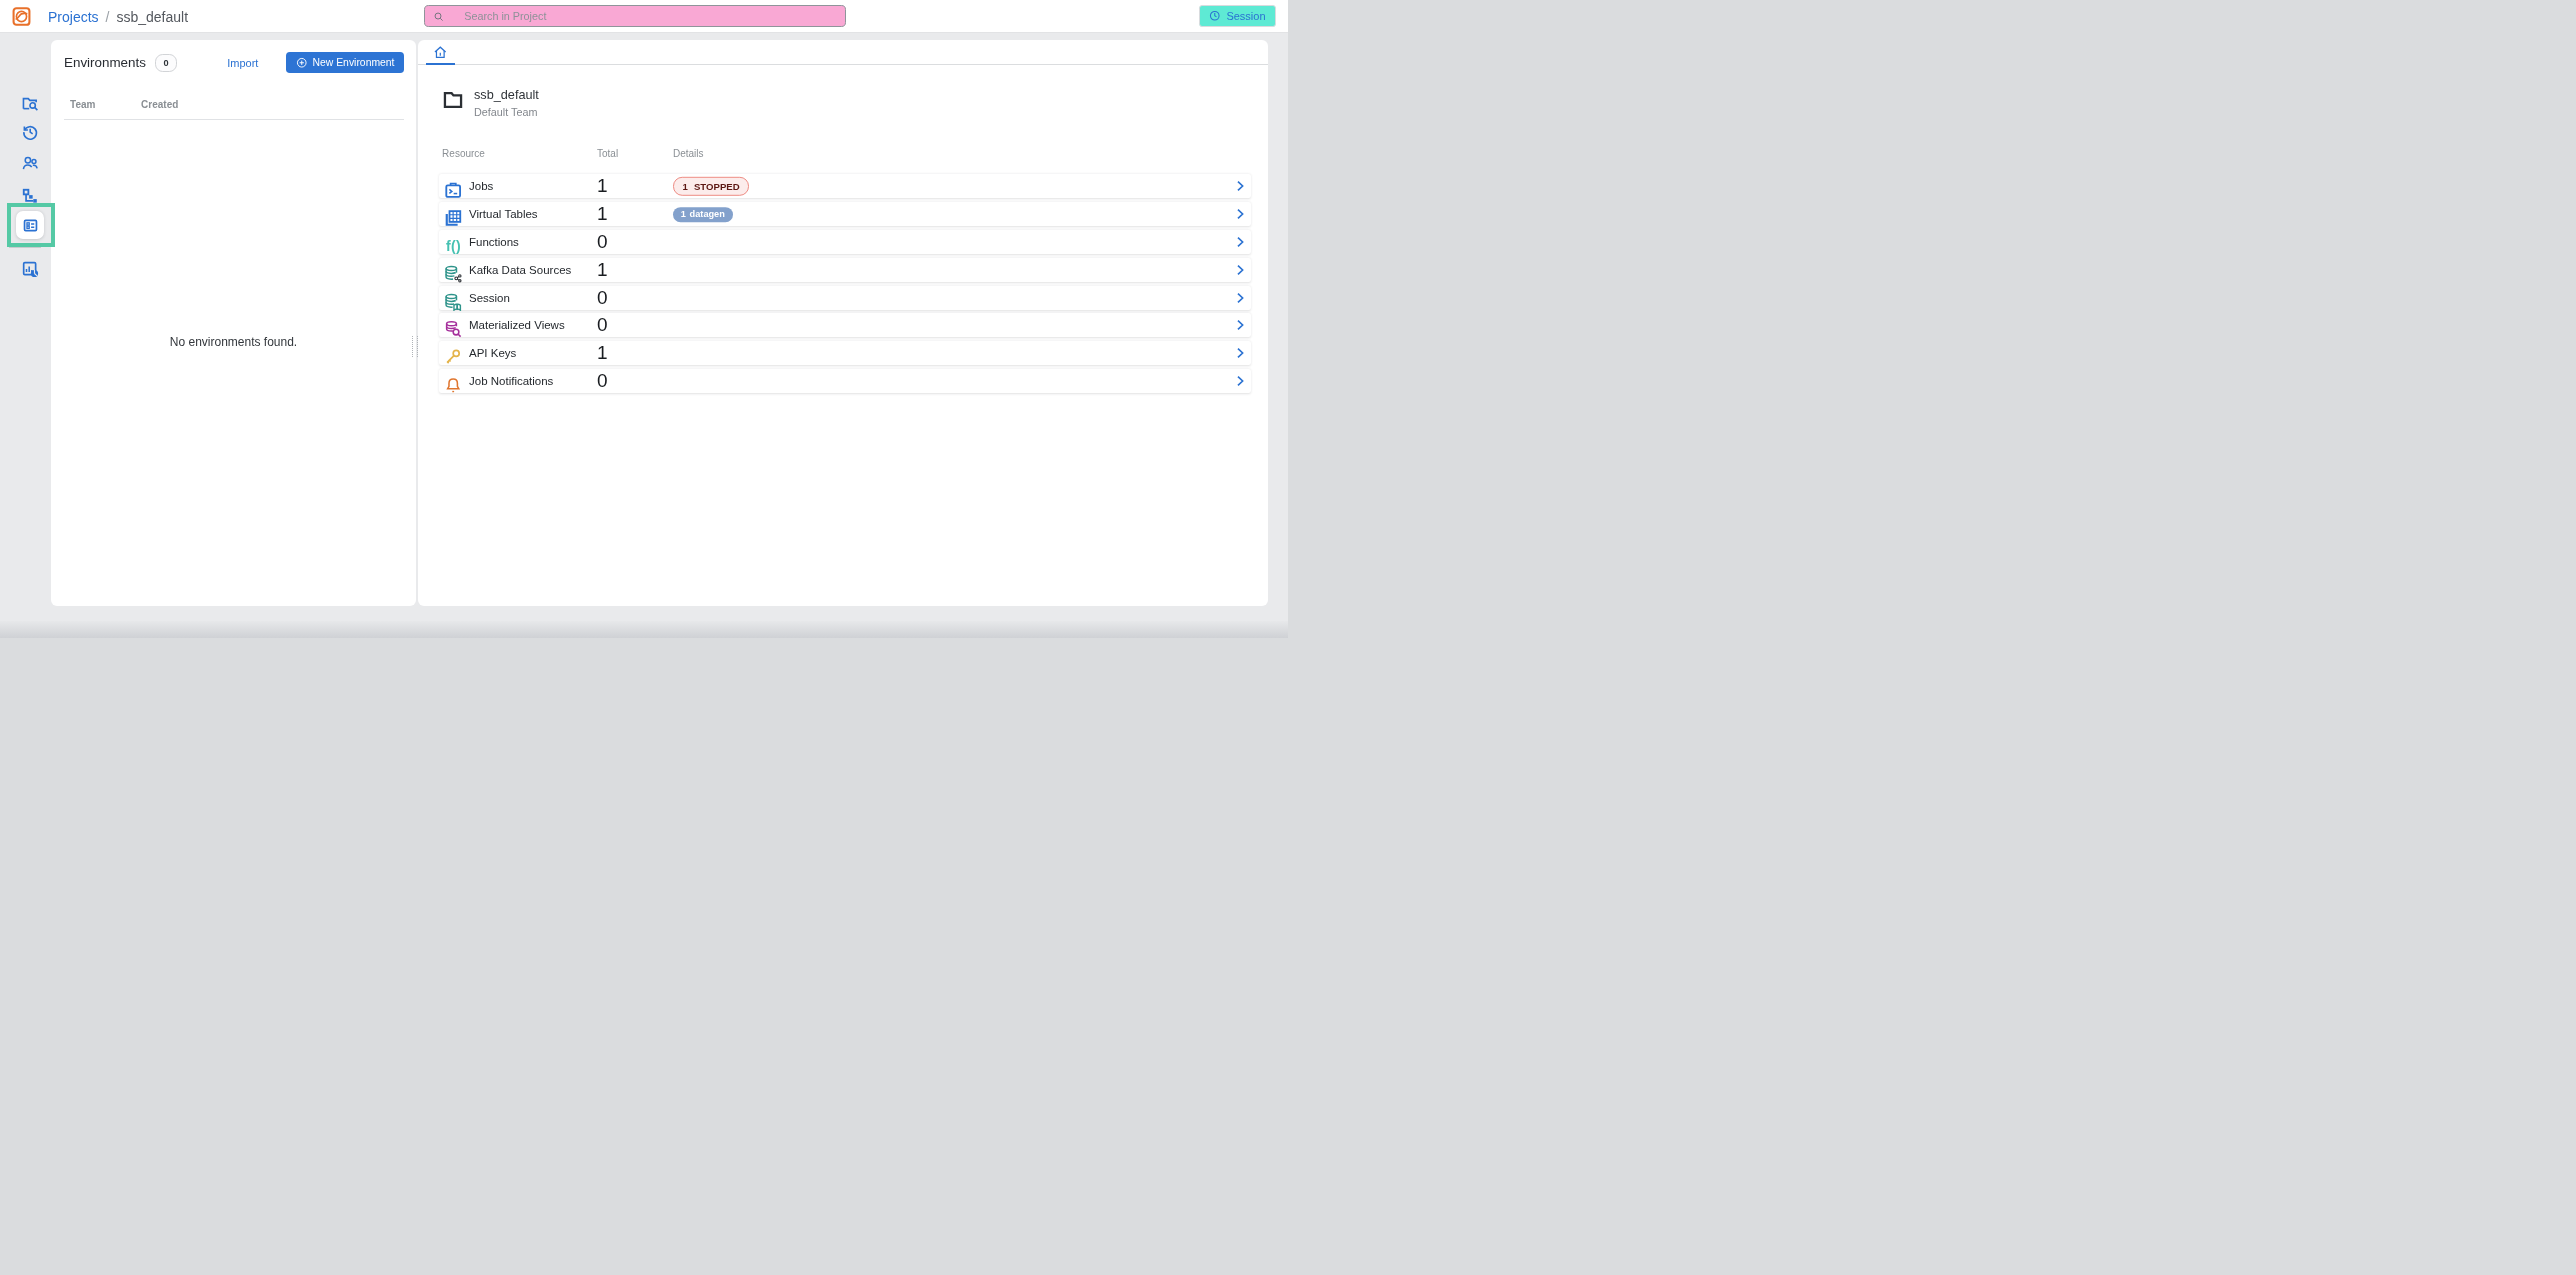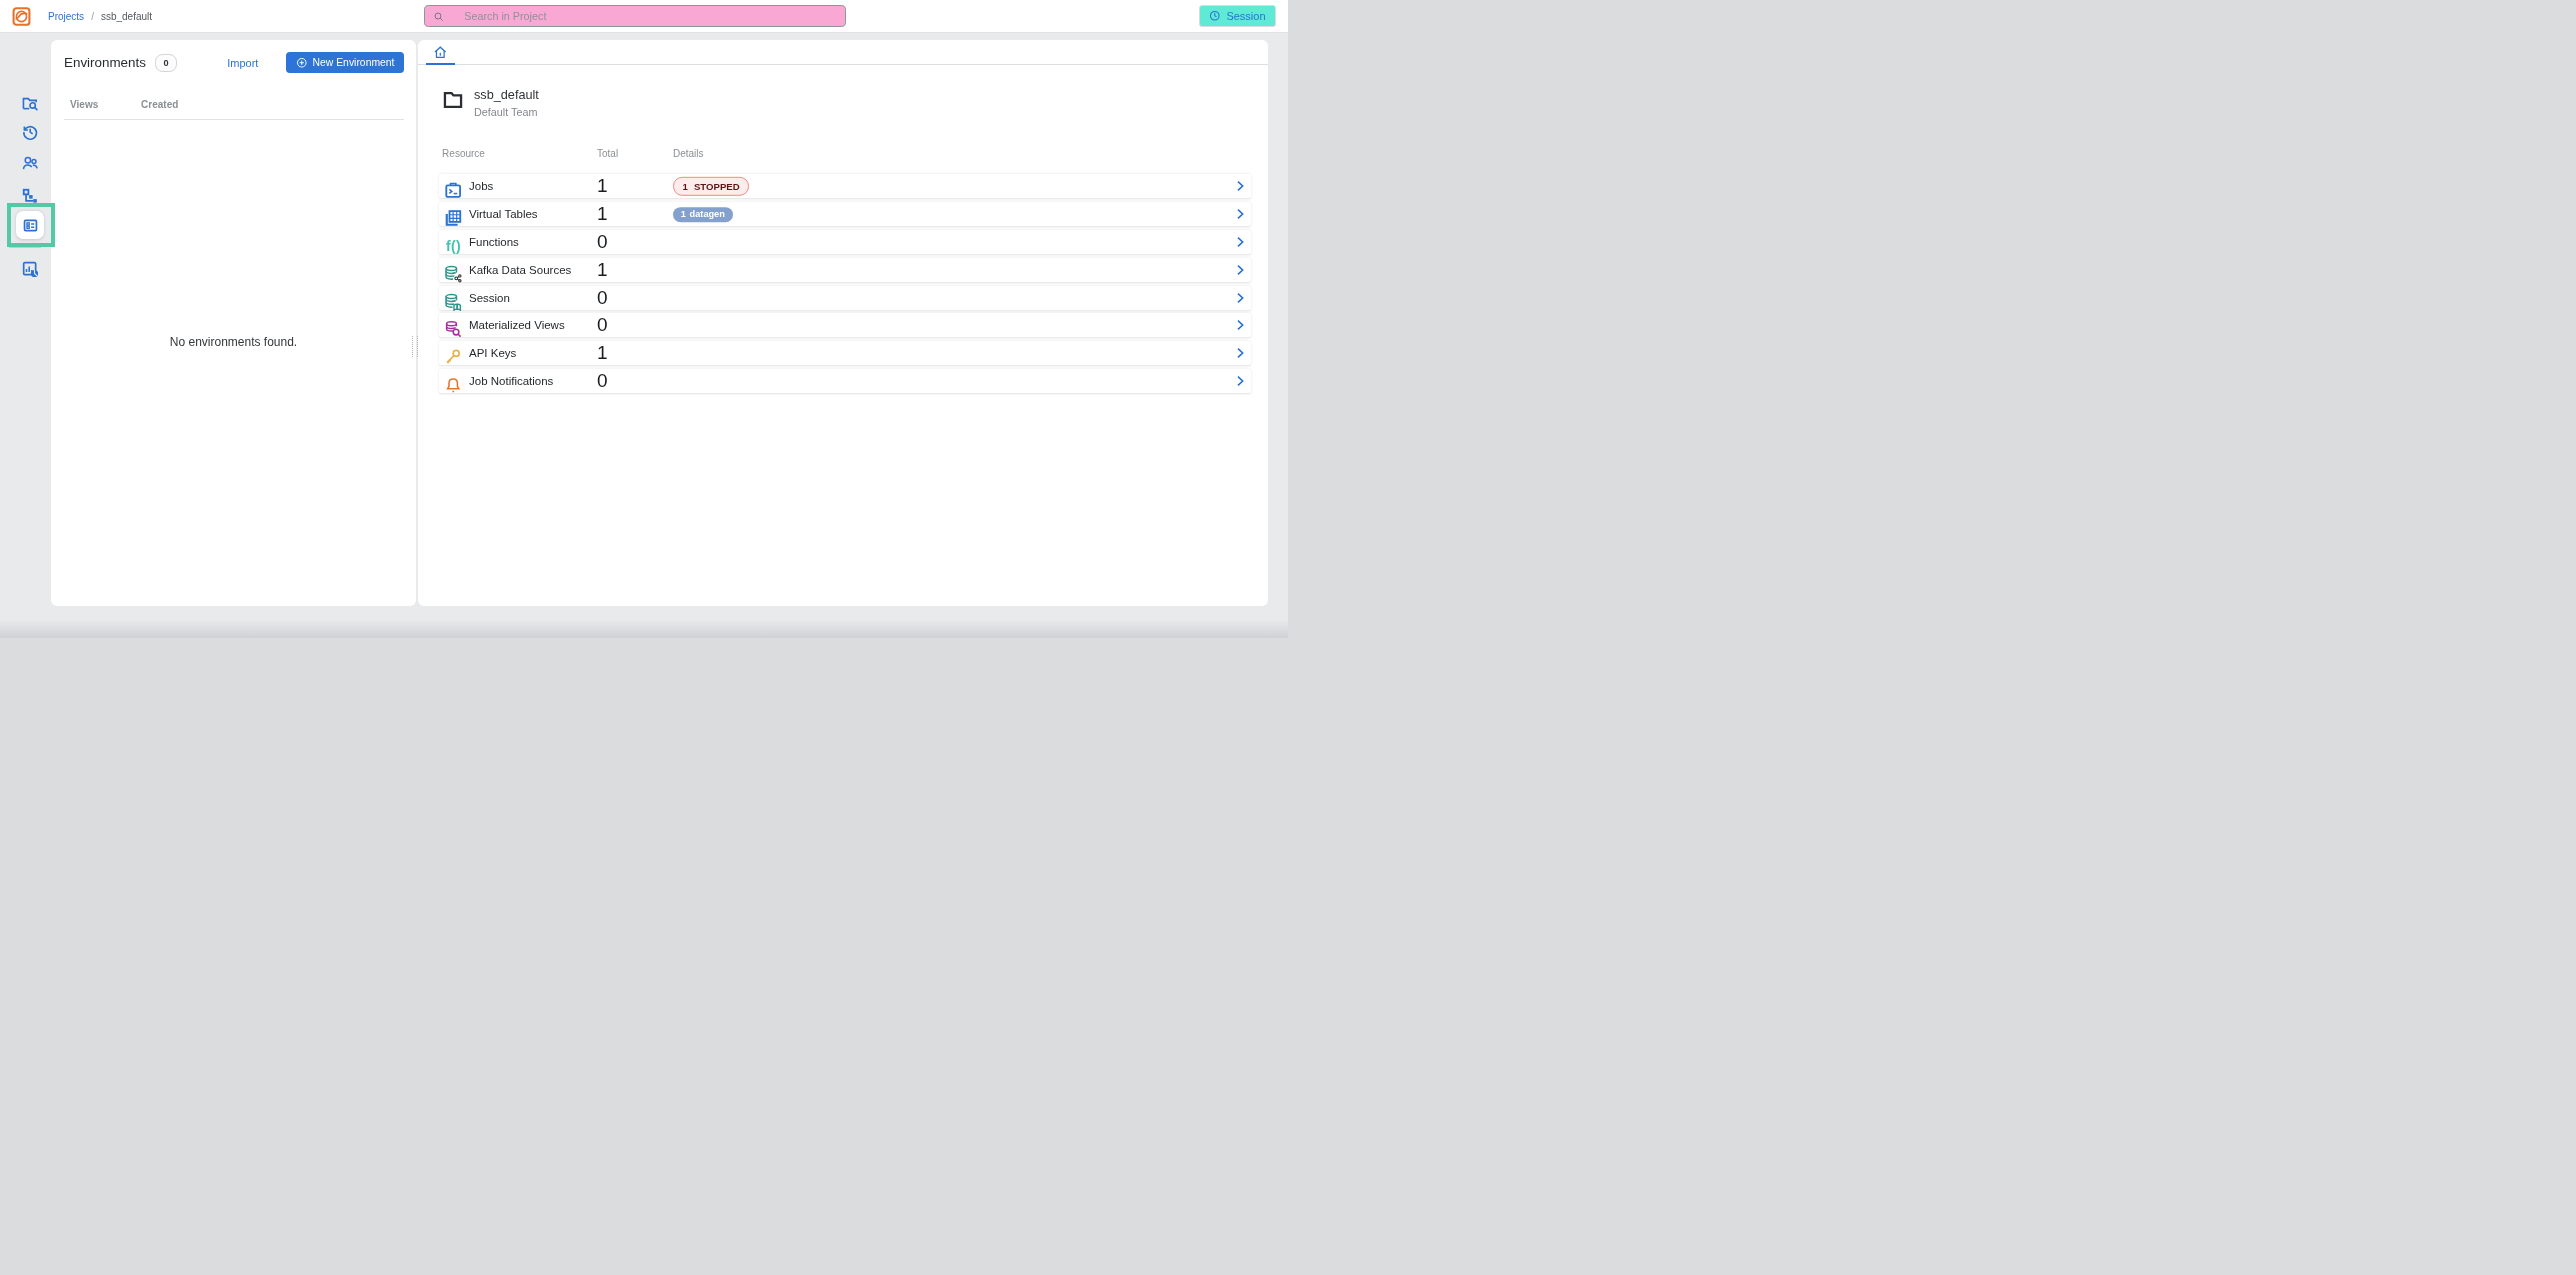--- a/index.html
+++ b/index.html
@@ -5,21 +5,21 @@
   * { margin:0; padding:0; box-sizing:border-box; }
   html,body { background:#DADCDE; }
   body { font-family:"Liberation Sans","DejaVu Sans",sans-serif; }
   .screen { position:relative; width:1288px; height:638px; background:#E9EAEC; overflow:hidden; }
 
   
   .topbar { position:absolute; top:0; left:0; right:0; height:33px; background:#fff;
             border-bottom:0.8px solid #E2E3E5; z-index:6; }
   .logo { position:absolute; left:11.5px; top:7px; width:19px; height:19px; }
   .breadcrumb { position:absolute; left:48px; top:0; height:33px; display:flex; align-items:center;
-                font-size:10px; }
+                font-size:14px; }
   .bc-root { color:#2B72D2; cursor:pointer; }
   .bc-sep { color:#9AA0A6; margin:0 7px; }
   .bc-cur { color:#54585E; }
   .searchbox { position:absolute; left:424px; top:5.4px; width:422px; height:22px;
                border:0.8px solid #8F949A; border-radius:4.6px; background:#f9a8d4;
                display:flex; align-items:center; padding:0 7.7px; gap:20px; }
   .searchbox .icon-box { width:11.5px; height:11.5px; flex:0 0 auto; }
   .searchbox input { border:none; outline:none; flex:1; font-size:10.8px; color:#3A3E43;
                      font-family:inherit; background:transparent; }
   .searchbox input::placeholder { color:#8D9298; }
@@ -199,21 +199,21 @@
         <span class="icon-box">
             <svg viewBox="0 0 24 24" fill="none" stroke="#fff" stroke-width="2">
               <circle cx="12" cy="12" r="9"></circle>
               <path d="M12 7.5v9M7.5 12h9"></path>
             </svg>
           </span>
         <span>New Environment</span>
       </button>
     </div>
     <div class="env-cols">
-      <span class="env-col-name">Views</span>
+      <span class="env-col-name">Team</span>
       <span class="env-col-created">Created</span>
     </div>
     <div class="env-empty">No environments found.</div>
   </div>
 
   <div class="drag-handle"></div>
 
   <div class="panel right-panel">
     <div class="tabs">
       <div class="tab-home">

